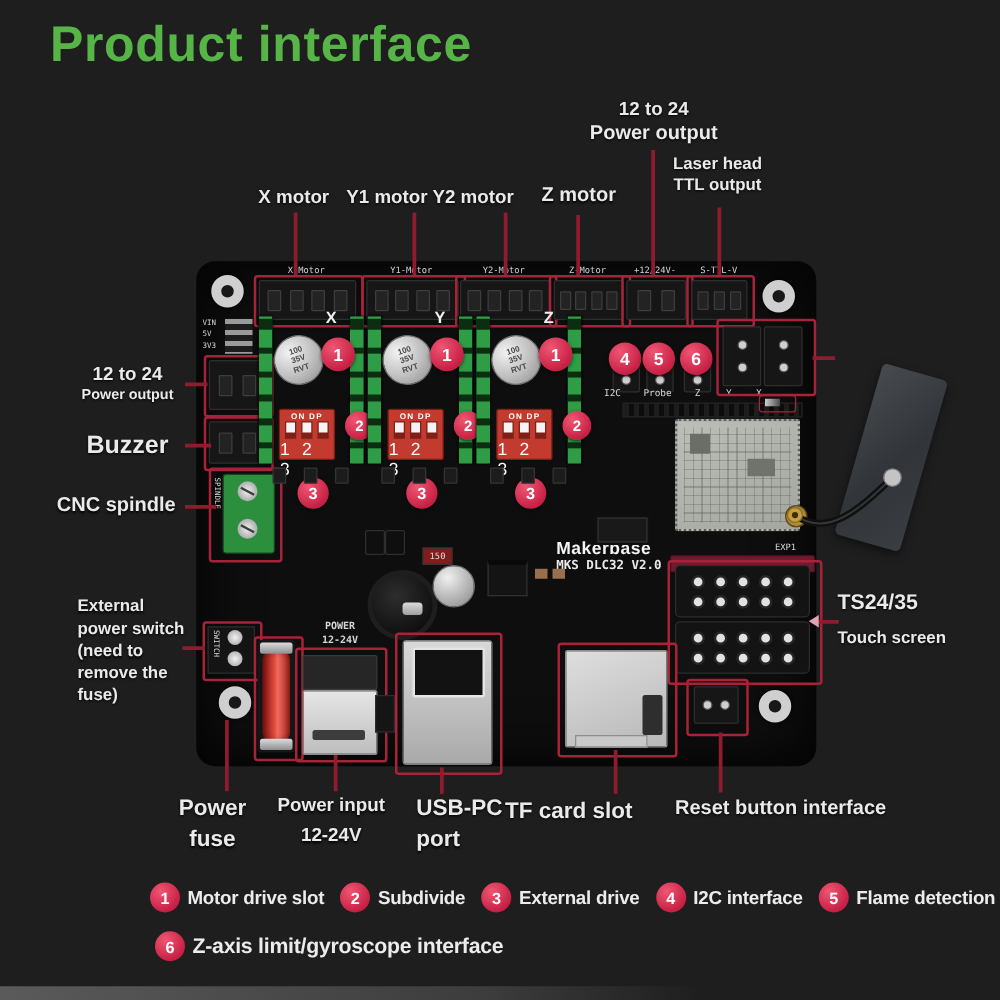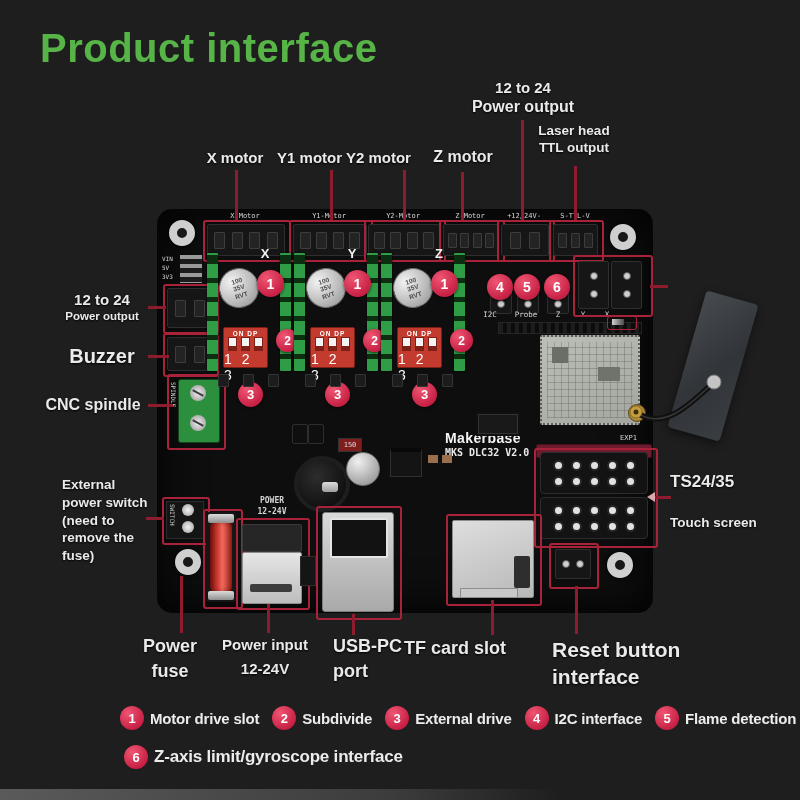--- a/index.html
+++ b/index.html
@@ -63,21 +63,21 @@
            background:linear-gradient(125deg,#474a4f 0%,#313438 55%,#3a3d41 100%);
            transform:rotate(16deg);box-shadow:0 3px 8px rgba(0,0,0,.5);}
   .arrow-left{position:absolute;width:0;height:0;border-top:5px solid transparent;border-bottom:5px solid transparent;
               border-right:8px solid #dba6ad;}
 </style>
 </head>
 <body>
 
 <div class="canvas">
 
-  <div class="title" style="left:40px;top:26px;">Product interface</div>
+  <div class="title" style="left:40px;top:14px;">Product interface</div>
 
   <div class="board"></div>
 
   <div class="hole" style="left:169px;top:220px;"></div>
   <div class="hole" style="left:610px;top:224px;"></div>
   <div class="hole" style="left:175px;top:549px;"></div>
   <div class="hole" style="left:607px;top:552px;"></div>
 
   <div class="silk ctr" style="left:215px;top:213px;width:60px;font-size:7px;">X-Motor</div>
   <div class="silk ctr" style="left:299px;top:213px;width:60px;font-size:7px;">Y1-Motor</div>
@@ -409,36 +409,36 @@
   <div class="callout ctr" style="left:40px;top:395px;width:106px;font-size:16px;">CNC spindle</div>
   <div class="callout" style="left:62px;top:476px;width:104px;font-size:13.5px;line-height:1.32;">
     <div>External</div>
     <div>power switch</div>
     <div>(need to</div>
     <div>remove the</div>
     <div>fuse)</div>
   </div>
   <div class="callout" style="left:670px;top:471px;width:112px;">
     <div style="font-size:17px;font-weight:bold;">TS24/35</div>
-    <div style="font-size:13.5px;margin-top:21px;">Touch screen</div>
+    <div style="font-size:13.5px;margin-top:8px;">Touch screen</div>
   </div>
   <div class="callout ctr" style="left:128px;top:634px;width:84px;font-size:18px;line-height:1.4;">
     <div>Power</div>
     <div>fuse</div>
   </div>
   <div class="callout ctr" style="left:210px;top:633px;width:110px;font-size:15px;line-height:1.6;">
     <div>Power input</div>
     <div>12-24V</div>
   </div>
   <div class="callout" style="left:404px;top:637px;width:130px;font-size:18px;">TF card slot</div>
   <div class="callout" style="left:333px;top:634px;width:90px;font-size:18px;line-height:1.4;">
     <div>USB-PC</div>
     <div>port</div>
   </div>
-  <div class="callout" style="left:552px;top:637px;width:220px;font-size:21px;">Reset button interface</div>
+  <div class="callout" style="left:540px;top:637px;width:220px;font-size:16px;">Reset button interface</div>
 
 
   <div class="legendrow" style="left:120px;top:706px;">
     <div class="legenditem">
       <span class="lcircle">1</span>
       <span class="llabel">Motor drive slot</span>
     </div>
     <div class="legenditem">
       <span class="lcircle">2</span>
       <span class="llabel">Subdivide</span>

